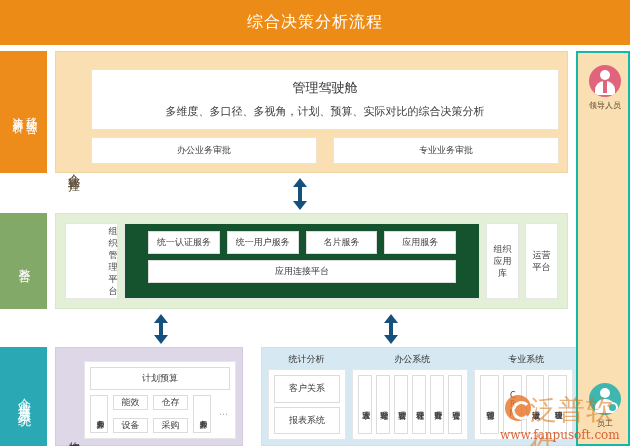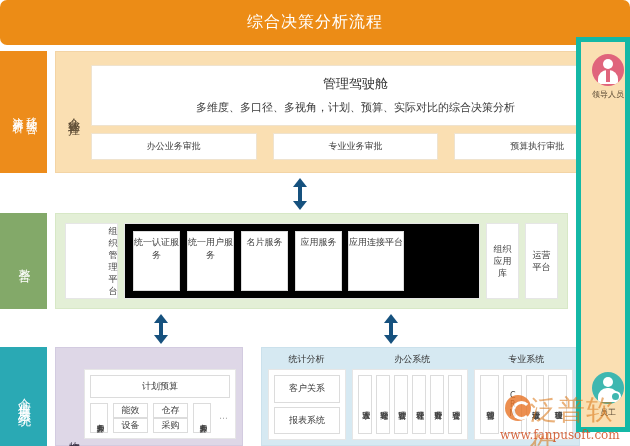--- a/index.html
+++ b/index.html
@@ -9,21 +9,21 @@
     background: #ffffff;
     overflow: hidden;
   }
   #root { position: relative; width: 630px; height: 446px; }
 
   
   .header {
     position: absolute; left: 0; top: 0; width: 630px; height: 45px;
     background: #ec8c16; color: #ffffff;
     display: flex; align-items: center; justify-content: center;
-    font-size: 16px; letter-spacing: 1px; border-radius: 7px;
+    font-size: 16px; letter-spacing: 1px;
   }
 
   
   .rail {
     position: absolute; left: 0; width: 47px;
     display: flex; align-items: center; justify-content: center;
     color: #ffffff;
   }
   .rail .vtxt {
     writing-mode: vertical-rl; text-orientation: upright;
@@ -33,23 +33,23 @@
   .rail-1 { top: 51px; height: 122px; background: #ed8c1b; }
   .rail-1 .vtxt { font-size: 11px; }
   .rail-1 .pair { display: flex; flex-direction: row-reverse; gap: 1px; height: 100%; align-items: center;}
   .rail-2 { top: 213px; height: 96px; background: #83a969; }
   .rail-2 .vtxt { font-size: 12px; }
   .rail-3 { top: 347px; height: 99px; background: #2aa9b4; }
   .rail-3 .vtxt { font-size: 13px; letter-spacing: 3px; }
 
   
   .rrail {
-    position: absolute; left: 576px; top: 37px; width: 54px; height: 395px;
+    position: absolute; left: 576px; top: 51px; width: 54px; height: 395px;
     background: #fadfb2;
-    border: 5px solid #14b8a6;
+    border: 2px solid #14b8a6;
   }
   .person { position: absolute; left: 0; width: 54px; text-align: center; }
   .person .ava {
     width: 32px; height: 32px; border-radius: 50%;
     margin: 0 auto 3px auto; position: relative; overflow: hidden;
   }
   .person .lbl { font-size: 8px; color: #5a4a35; }
   .p-leader { top: 12px; }
   .p-leader .ava { background: #e0647c; }
   .p-staff { top: 330px; }
@@ -68,23 +68,23 @@
   }
   .ava .gear {
     position: absolute; right: 3px; bottom: 2px;
     width: 11px; height: 11px; border-radius: 50%;
     background: #3fb7b0; border: 2.5px solid #ffffff;
   }
 
   
   .panel { position: absolute; }
   .panel-ctrl {
-    left: 55px; top: 51px; width: 574px; height: 122px;
+    left: 55px; top: 51px; width: 513px; height: 122px;
     background: #fadfb2; border: 1px solid #f3d4a5;
-    display: flex; align-items: center;
+    display: flex; align-items: flex-end;
   }
   .panel-ctrl .side {
     width: 35px; display: flex; align-items: center; justify-content: center;
     color: #5b4a33;
   }
   .panel-ctrl .side .vtxt {
     writing-mode: vertical-rl; text-orientation: upright;
     font-size: 12px; letter-spacing: 2px;
   }
   .panel-ctrl .inner { flex: 1; padding: 8px 8px 8px 0; display: flex; flex-direction: column; gap: 7px; }
@@ -110,22 +110,22 @@
   .vcard {
     background: #ffffff; border: 1px solid #e6e6e6;
     display: flex; align-items: center; justify-content: center;
     text-align: center; font-size: 9px; color: #3d3d3d; line-height: 1.35;
     padding: 2px 4px;
   }
   .vcard-org { width: 41px; height: 100%; padding-left: 47px; }
   .vcard-lib { width: 33px; height: 100%; }
   .vcard-ops { width: 33px; height: 100%; }
   .svcbox {
-    flex: 1; height: 100%; background: #000000; border: 1px solid #e6e6e6;
-    padding: 7px 8px; display: flex; flex-direction: row; gap: 6px;
+    flex: 1; height: 100%; background: #14532d; border: 1px solid #e6e6e6;
+    padding: 7px 23px; display: flex; flex-direction: column; gap: 6px;
   }
   .svcrow { display: flex; gap: 7px; }
   .svcbtn {
     flex: 1; background: #ffffff; border: 1px solid #dcdcdc;
     text-align: center; font-size: 9px; color: #3d3d3d; padding: 4px 0;
   }
   .connbar {
     background: #ffffff; border: 1px solid #dcdcdc;
     text-align: center; font-size: 9px; color: #3d3d3d; padding: 4px 0;
   }
@@ -146,21 +146,21 @@
     background: #ffffff; border: 1px solid #dcdcdc; text-align: center;
     font-size: 9px; color: #3d3d3d; padding: 4px 0;
   }
   .propgrid { flex: 1; display: flex; gap: 5px; }
   .vtile {
     background: #ffffff; border: 1px solid #dcdcdc;
     display: flex; align-items: center; justify-content: center;
     font-size: 8px; color: #3d3d3d; width: 18px;
   }
   .vtile .vtxt { writing-mode: vertical-rl; text-orientation: upright; letter-spacing: 0px; }
-  .p2x2 { flex: 1; display: flex; flex-direction: column; gap: 0; }
+  .p2x2 { flex: 1; display: flex; flex-direction: column; gap: 8px; }
   .p2row { flex: 1; display: flex; gap: 5px; }
   .ptile {
     flex: 1; background: #ffffff; border: 1px solid #dcdcdc;
     display: flex; align-items: center; justify-content: center;
     font-size: 9px; color: #3d3d3d;
   }
   .dots { width: 14px; display: flex; align-items: center; justify-content: center;
           font-size: 8px; color: #999; writing-mode: vertical-rl; letter-spacing: 1px;}
 
   .panel-sys {
@@ -238,21 +238,20 @@
       <span class="vtxt">企业管控</span>
     </div>
     <div class="inner">
       <div class="cockpit">
         <div class="t1">管理驾驶舱</div>
         <div class="t2">多维度、多口径、多视角，计划、预算、实际对比的综合决策分析</div>
       </div>
       <div class="approw">
         <div class="appbtn">办公业务审批</div>
         <div class="appbtn">专业业务审批</div>
-        <div class="appbtn">预算执行审批</div>
       </div>
     </div>
   </div>
 
   <div class="arrow" style="left:290px; top:178px;">
     <svg width="20" height="32" viewBox="0 0 20 32">
       <polygon points="10,0 17,9 3,9" fill="#16517e"></polygon>
       <polygon points="10,32 17,23 3,23" fill="#16517e"></polygon>
       <rect x="8" y="7" width="4" height="18" fill="#16517e"></rect>
     </svg>

